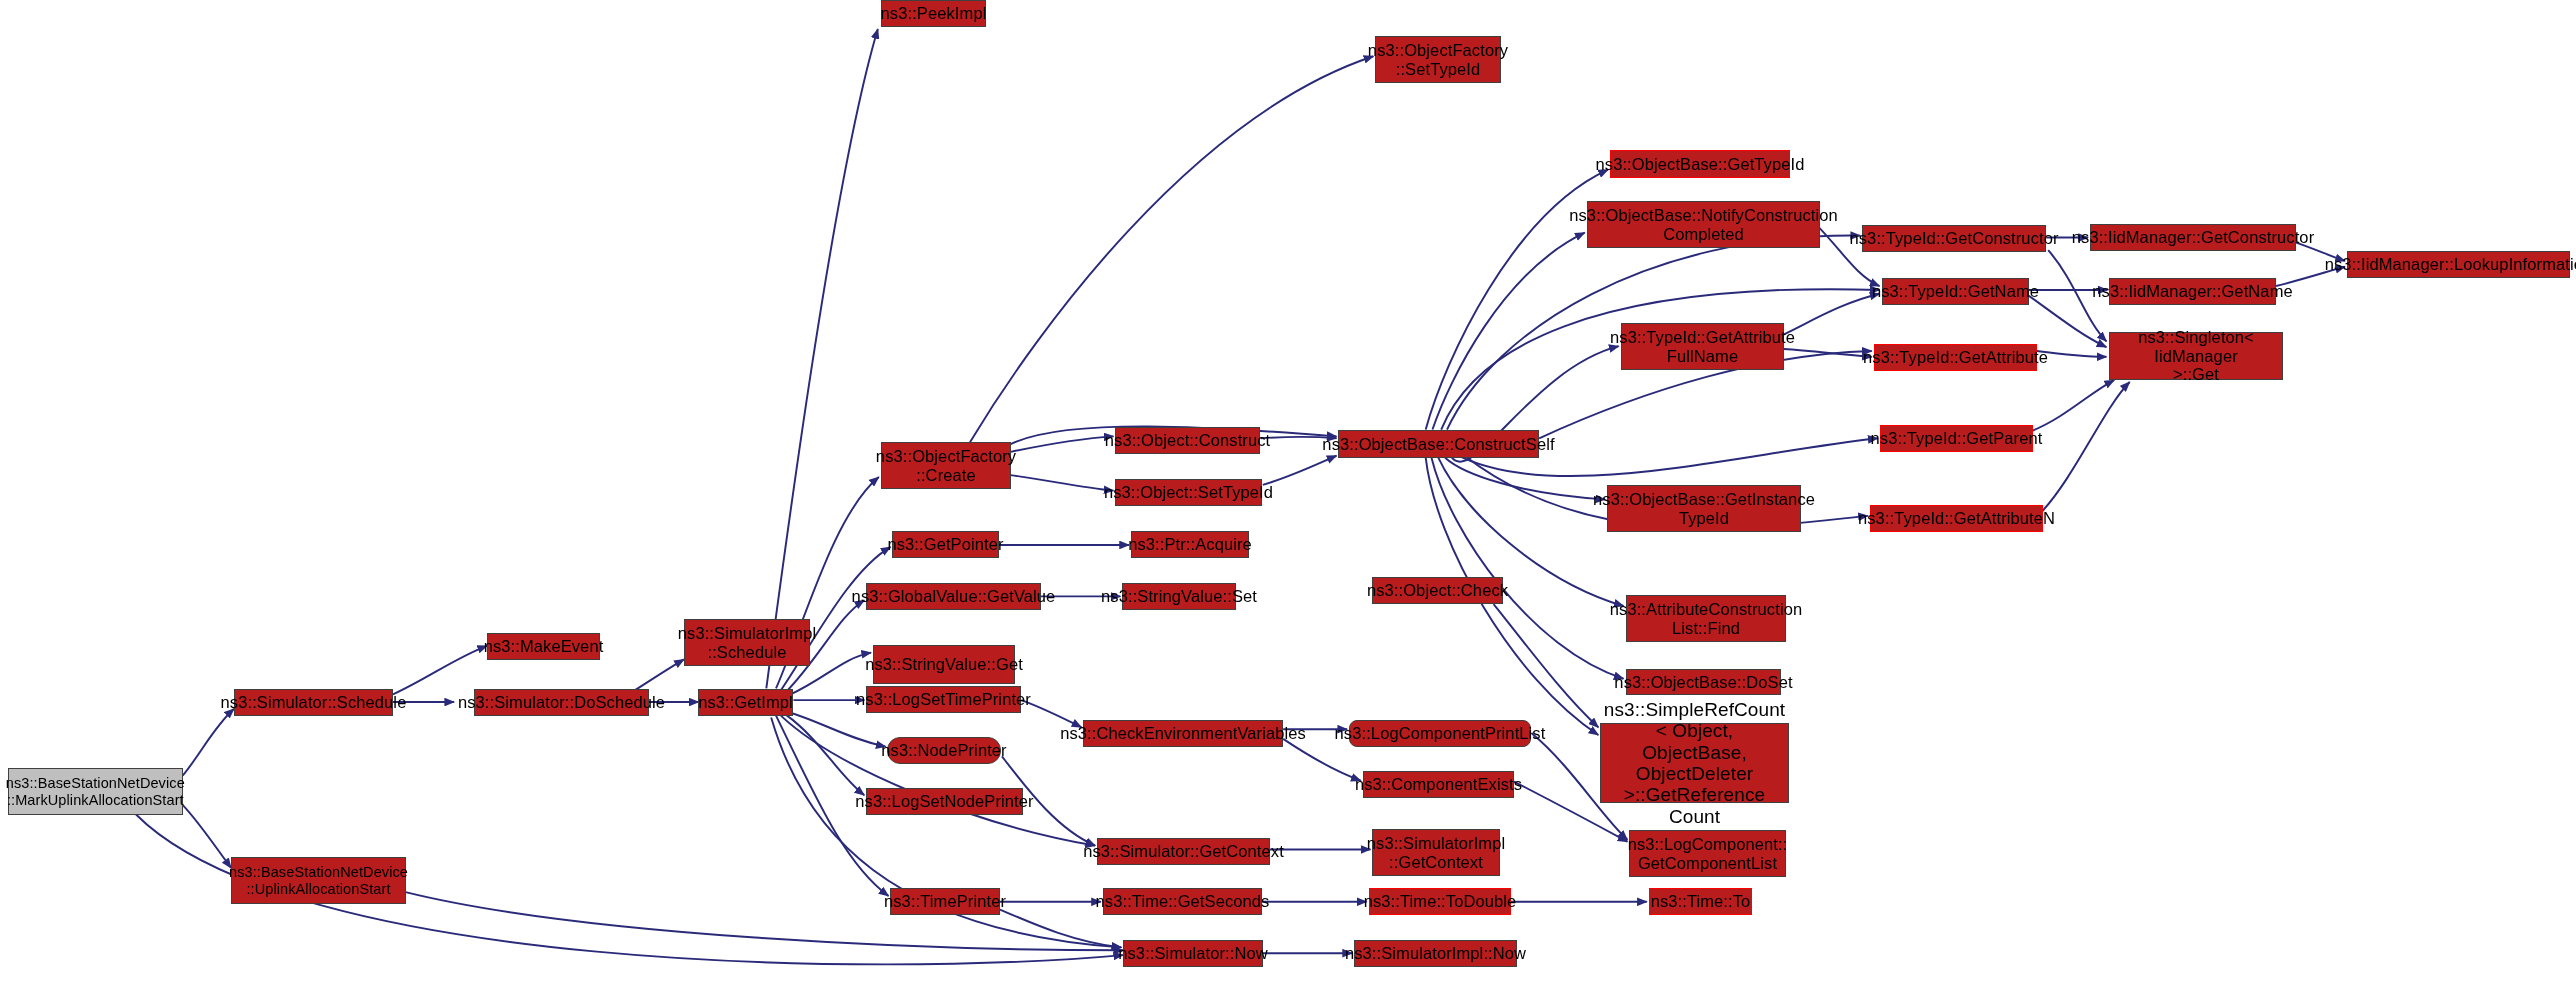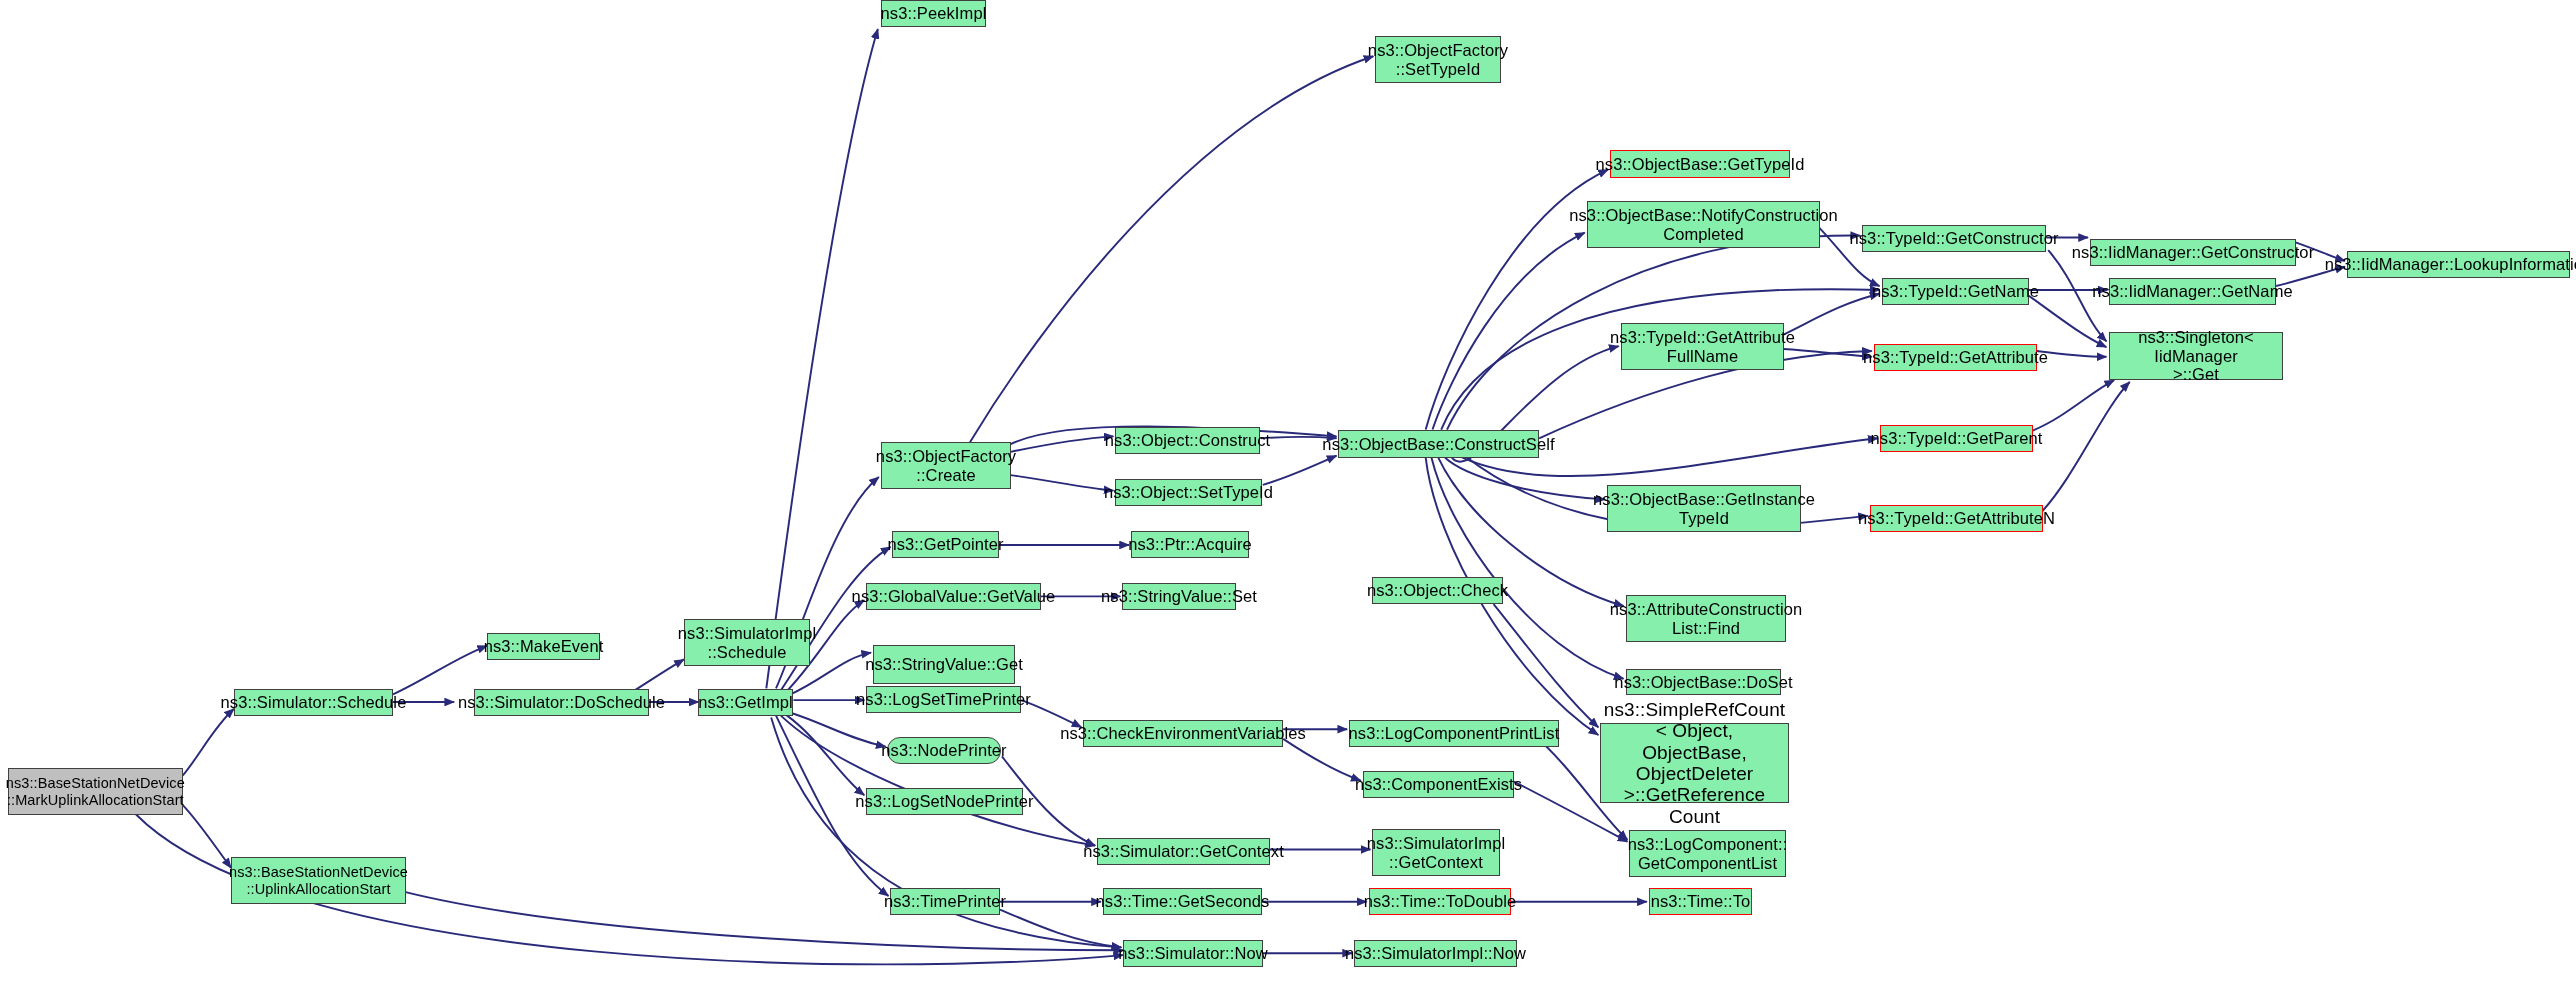--- a/index.html
+++ b/index.html
@@ -1,20 +1,20 @@
 <!DOCTYPE html>
 <html><head>
 <meta charset="utf-8">
 <style>
   html,body{margin:0;padding:0;background:#ffffff;}
   #canvas{position:relative;width:2576px;height:991px;background:#ffffff;
           font-family:"Liberation Sans","DejaVu Sans",sans-serif;overflow:hidden;}
   svg.edges{position:absolute;left:0;top:0;width:2576px;height:991px;}
   .node{position:absolute;box-sizing:border-box;display:flex;align-items:center;
-        justify-content:center;text-align:center;background:#86efac;
+        justify-content:center;text-align:center;background:#b91c1c;
         border:1px solid #404040;color:#000000;line-height:1.12;
         font-size:16.5px;letter-spacing:0.1px;padding:1px 2.9px;white-space:pre-line;}
   .node.red{border:1.6px solid #ff0000;}
   .node.cur{background:#bfbfbf;border:1px solid #404040;}
 </style>
 </head>
 <body>
 
 <div id="canvas">
   <svg class="edges" viewBox="0 0 2656 1022">
@@ -116,21 +116,21 @@
       <div class="node" style="left: 1115px; top: 427px; width: 145px; height: 27px;">ns3::Object::Construct</div>
       <div class="node" style="left: 1115px; top: 479px; width: 147px; height: 27px;">ns3::Object::SetTypeId</div>
       <div class="node" style="left: 1131px; top: 531px; width: 118px; height: 27px;">ns3::Ptr::Acquire</div>
       <div class="node" style="left: 1122px; top: 583px; width: 114px; height: 27px;">ns3::StringValue::Set</div>
       <div class="node" style="left: 1083px; top: 720px; width: 200px; height: 27px;">ns3::CheckEnvironmentVariables</div>
       <div class="node" style="left: 1097px; top: 838px; width: 173px; height: 27px;">ns3::Simulator::GetContext</div>
       <div class="node" style="left: 1103px; top: 888px; width: 159px; height: 27px;">ns3::Time::GetSeconds</div>
       <div class="node" style="left: 1123px; top: 940px; width: 140px; height: 27px;">ns3::Simulator::Now</div>
       <div class="node" style="left: 1338px; top: 430px; width: 201px; height: 28px;">ns3::ObjectBase::ConstructSelf</div>
       <div class="node" style="left: 1372px; top: 577px; width: 131px; height: 27px;">ns3::Object::Check</div>
-      <div class="node" style="left: 1349px; top: 720px; width: 210px; height: 27px;">ns3::LogComponentPrintList</div>
+      <div class="node" style="left: 1349px; top: 720px; width: 182px; height: 27px; border-radius: 8px;">ns3::LogComponentPrintList</div>
       <div class="node" style="left: 1363px; top: 771px; width: 151px; height: 27px;">ns3::ComponentExists</div>
       <div class="node" style="left: 1372px; top: 829px; width: 128px; height: 47px;">ns3::SimulatorImpl
 ::GetContext</div>
       <div class="node red" style="left: 1369px; top: 888px; width: 142px; height: 27px;">ns3::Time::ToDouble</div>
       <div class="node" style="left: 1354px; top: 940px; width: 163px; height: 27px;">ns3::SimulatorImpl::Now</div>
       <div class="node red" style="left: 1610px; top: 150px; width: 180px; height: 28px;">ns3::ObjectBase::GetTypeId</div>
       <div class="node" style="left: 1587px; top: 201px; width: 233px; height: 47px;">ns3::ObjectBase::NotifyConstruction
 Completed</div>
       <div class="node" style="left: 1621px; top: 323px; width: 163px; height: 47px;">ns3::TypeId::GetAttribute
 FullName</div>
@@ -144,20 +144,20 @@
 ObjectDeleter &gt;::GetReference
 Count</div>
       <div class="node" style="left: 1629px; top: 830px; width: 157px; height: 47px;">ns3::LogComponent::
 GetComponentList</div>
       <div class="node red" style="left: 1649px; top: 888px; width: 103px; height: 27px;">ns3::Time::To</div>
       <div class="node" style="left: 1862px; top: 225px; width: 184px; height: 27px;">ns3::TypeId::GetConstructor</div>
       <div class="node" style="left: 1882px; top: 278px; width: 147px; height: 27px;">ns3::TypeId::GetName</div>
       <div class="node red" style="left: 1874px; top: 344px; width: 163px; height: 27px;">ns3::TypeId::GetAttribute</div>
       <div class="node red" style="left: 1880px; top: 425px; width: 153px; height: 27px;">ns3::TypeId::GetParent</div>
       <div class="node red" style="left: 1870px; top: 505px; width: 173px; height: 27px;">ns3::TypeId::GetAttributeN</div>
-      <div class="node" style="left: 2090px; top: 239px; width: 206px; height: 27px;">ns3::IidManager::GetConstructor</div>
+      <div class="node" style="left: 2090px; top: 224px; width: 206px; height: 27px;">ns3::IidManager::GetConstructor</div>
       <div class="node" style="left: 2109px; top: 278px; width: 167px; height: 27px;">ns3::IidManager::GetName</div>
       <div class="node" style="left: 2109px; top: 332px; width: 174px; height: 48px;">ns3::Singleton&lt; IidManager
 &gt;::Get</div>
       <div class="node" style="left: 2347px; top: 251px; width: 223px; height: 27px;">ns3::IidManager::LookupInformation</div>
     </div>
 </div>
 
 
 </body></html>

